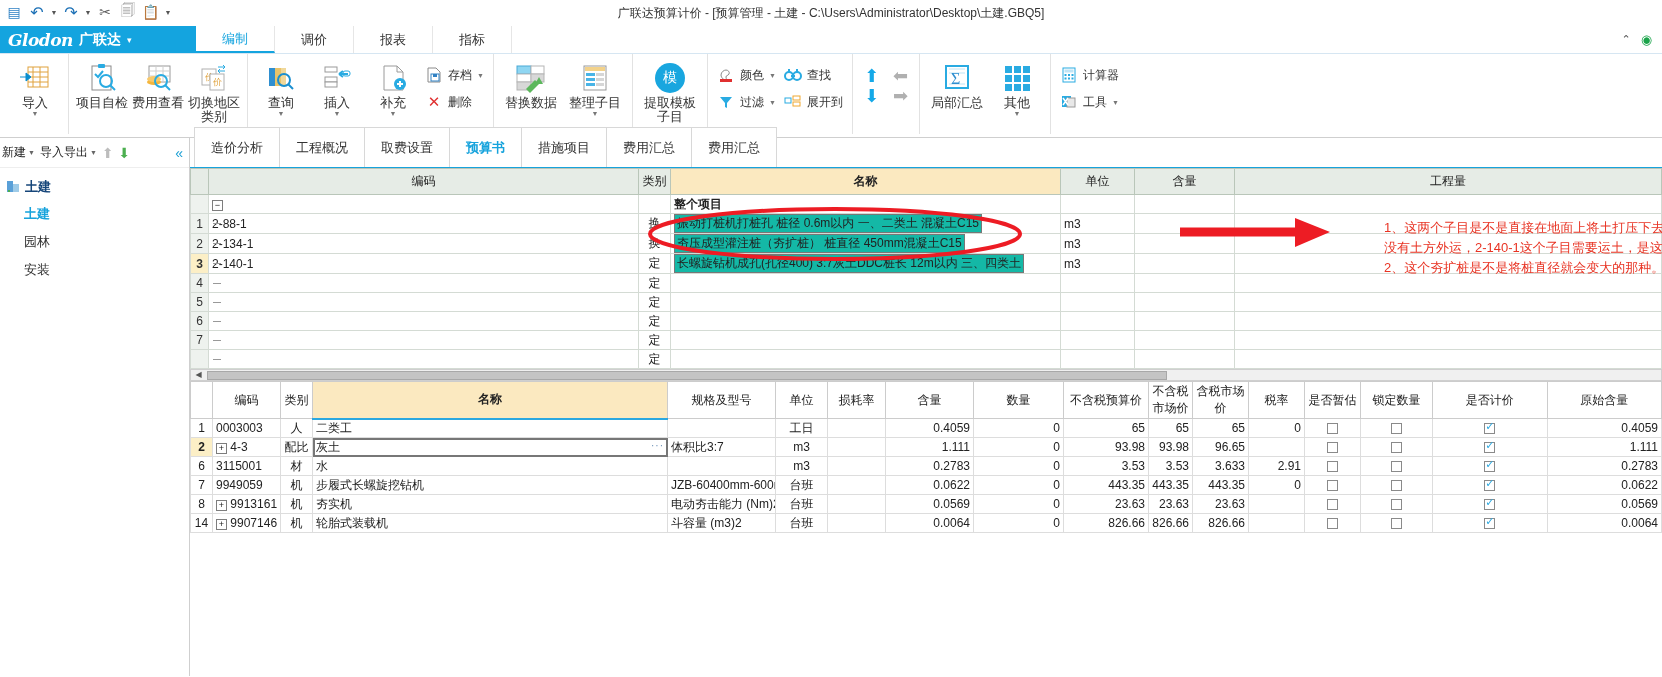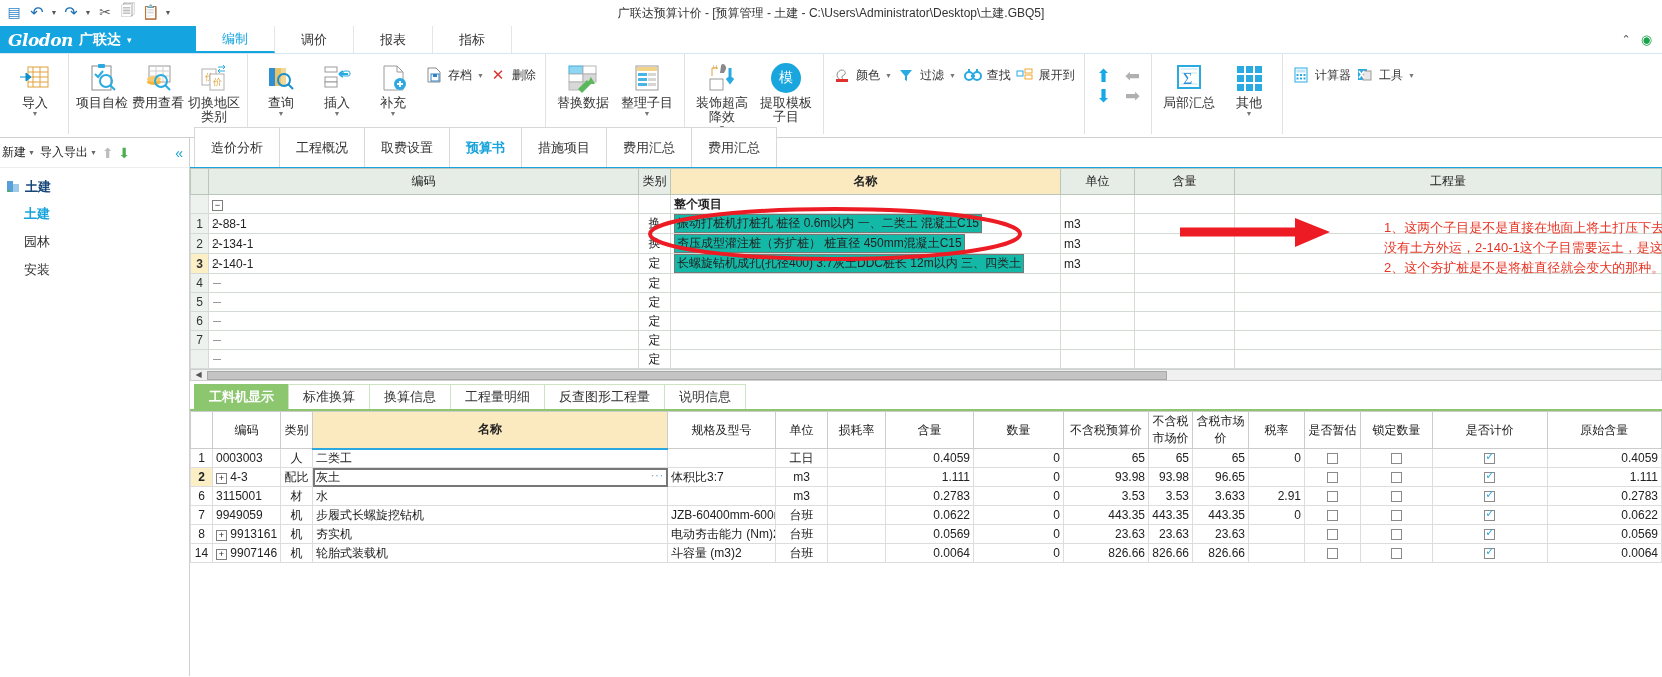--- a/index.html
+++ b/index.html
@@ -40,21 +40,21 @@
 
   
   .ribbon { height:84px; background:#fff; border-bottom:1px solid #cfcfcf; display:flex; align-items:stretch; padding-left:2px; }
   .rgroup { display:flex; align-items:flex-start; padding:4px 5px 0 5px; border-right:1px solid #e2e2e2; height:80px; }
   .rgroup.nobord { border-right:none; }
   .ritem { width:56px; display:flex; flex-direction:column; align-items:center; padding-top:3px; cursor:default; }
   .ritem.w64 { width:64px; }
   .ritem .ic { height:34px; display:flex; align-items:center; justify-content:center; }
   .ritem .lb { font-size:13px; color:#333; text-align:center; line-height:14px; margin-top:1px; }
   .ritem .dd { font-size:7px; color:#777; line-height:7px; }
-  .rstack { display:flex; justify-content:center; gap:5px; padding:6px 4px 0 4px; }
+  .rstack { display:flex; flex-direction:column; justify-content:center; gap:5px; padding:6px 4px 0 4px; }
   .rrow { display:flex; align-items:center; gap:5px; font-size:12px; color:#333; height:22px; }
   .rrow .mini { width:18px; height:18px; display:flex; align-items:center; justify-content:center; }
   .arrows { display:flex; flex-direction:column; gap:4px; padding:10px 6px 0 6px; }
   .arow { display:flex; gap:14px; align-items:center; }
   .arrow-g { font-size:18px; color:#15A9E8; line-height:16px; }
   .arrow-gray { font-size:18px; color:#b0b0b0; line-height:16px; }
   .grid9 { display:grid; grid-template-columns:repeat(3,7px); grid-gap:2px; }
   .grid9 i { width:7px; height:7px; background:#29ABE2; display:block; }
   .circ { width:30px;height:30px;border-radius:50%;background:#19A6DF;color:#fff;display:flex;align-items:center;justify-content:center;font-size:14px; }
 
@@ -305,34 +305,20 @@
             <rect x="6" y="20" width="9" height="3" fill="#49b4e6"></rect>
             <rect x="16" y="20" width="8" height="3" fill="#d6d6d6"></rect>
           </svg>
       </span>
       <span class="lb">整理子目</span>
       <span class="dd">▼</span>
     </div>
   </div>
 
   <div class="rgroup">
-    <div class="ritem w64">
-      <span class="ic">
-        <svg width="30" height="30" viewBox="0 0 30 30">
-            <rect x="3" y="16" width="13" height="11" fill="#fff" stroke="#9a9a9a"></rect>
-            <path d="M5 5v8M5 5h6" stroke="#e0a23c"></path>
-            <text x="6" y="6" font-size="6" fill="#e0a23c">H</text>
-            <path d="M14 3c2-2 6-1 5 3l-2 4h-4z" fill="#8a8a8a"></path>
-            <circle cx="16" cy="3" r="2" fill="#8a8a8a"></circle>
-            <path d="M23 5v13M20 15l3 4 3-4" stroke="#29ABE2" stroke-width="3" fill="none"></path>
-          </svg>
-      </span>
-      <span class="lb">装饰超高<br>降效</span>
-      <span class="dd">▼</span>
-    </div>
     <div class="ritem w64">
       <span class="ic">
         <span class="circ">模</span>
       </span>
       <span class="lb">提取模板<br>子目</span>
     </div>
   </div>
 
   <div class="rgroup">
     <div class="rstack">
@@ -625,40 +611,20 @@
             <td></td>
           </tr>
         </tbody>
       </table>
       <div class="hscroll">
         <span class="lend">◀</span>
         <div class="thumb" style="width:960px"></div>
       </div>
     </div>
 
-    <div class="btabs">
-      <div class="btab active">
-          <span>工料机显示</span>
-        </div>
-      <div class="btab">
-          <span>标准换算</span>
-        </div>
-      <div class="btab">
-          <span>换算信息</span>
-        </div>
-      <div class="btab">
-          <span>工程量明细</span>
-        </div>
-      <div class="btab">
-          <span>反查图形工程量</span>
-        </div>
-      <div class="btab">
-          <span>说明信息</span>
-        </div>
-    </div>
 
     <table class="b">
       <colgroup>
         <col style="width:22px">
           <col style="width:68px">
           <col style="width:32px">
           <col style="width:180px">
         <col style="width:175px">
           <col style="width:48px">
           <col style="width:60px">

